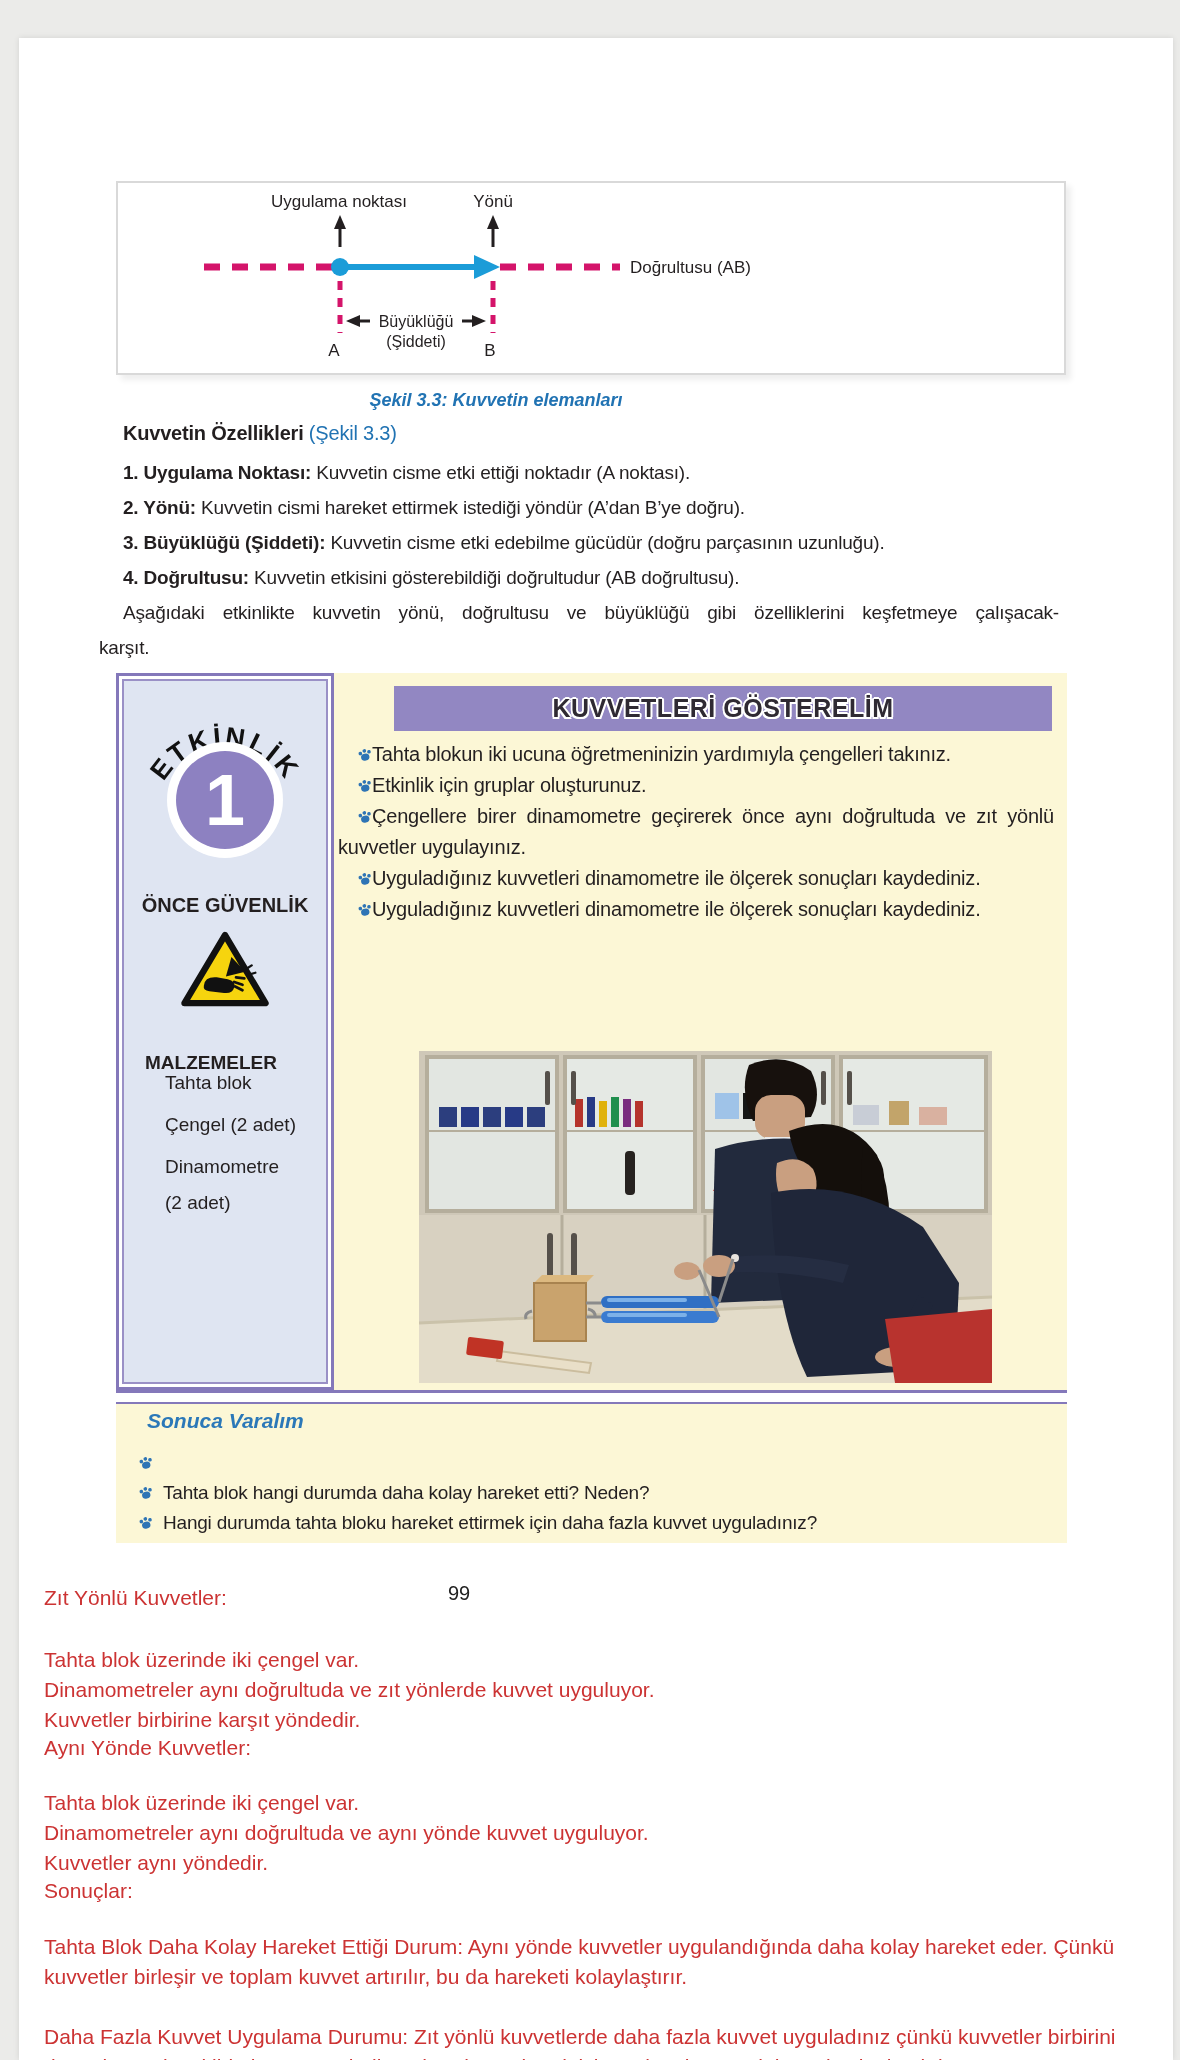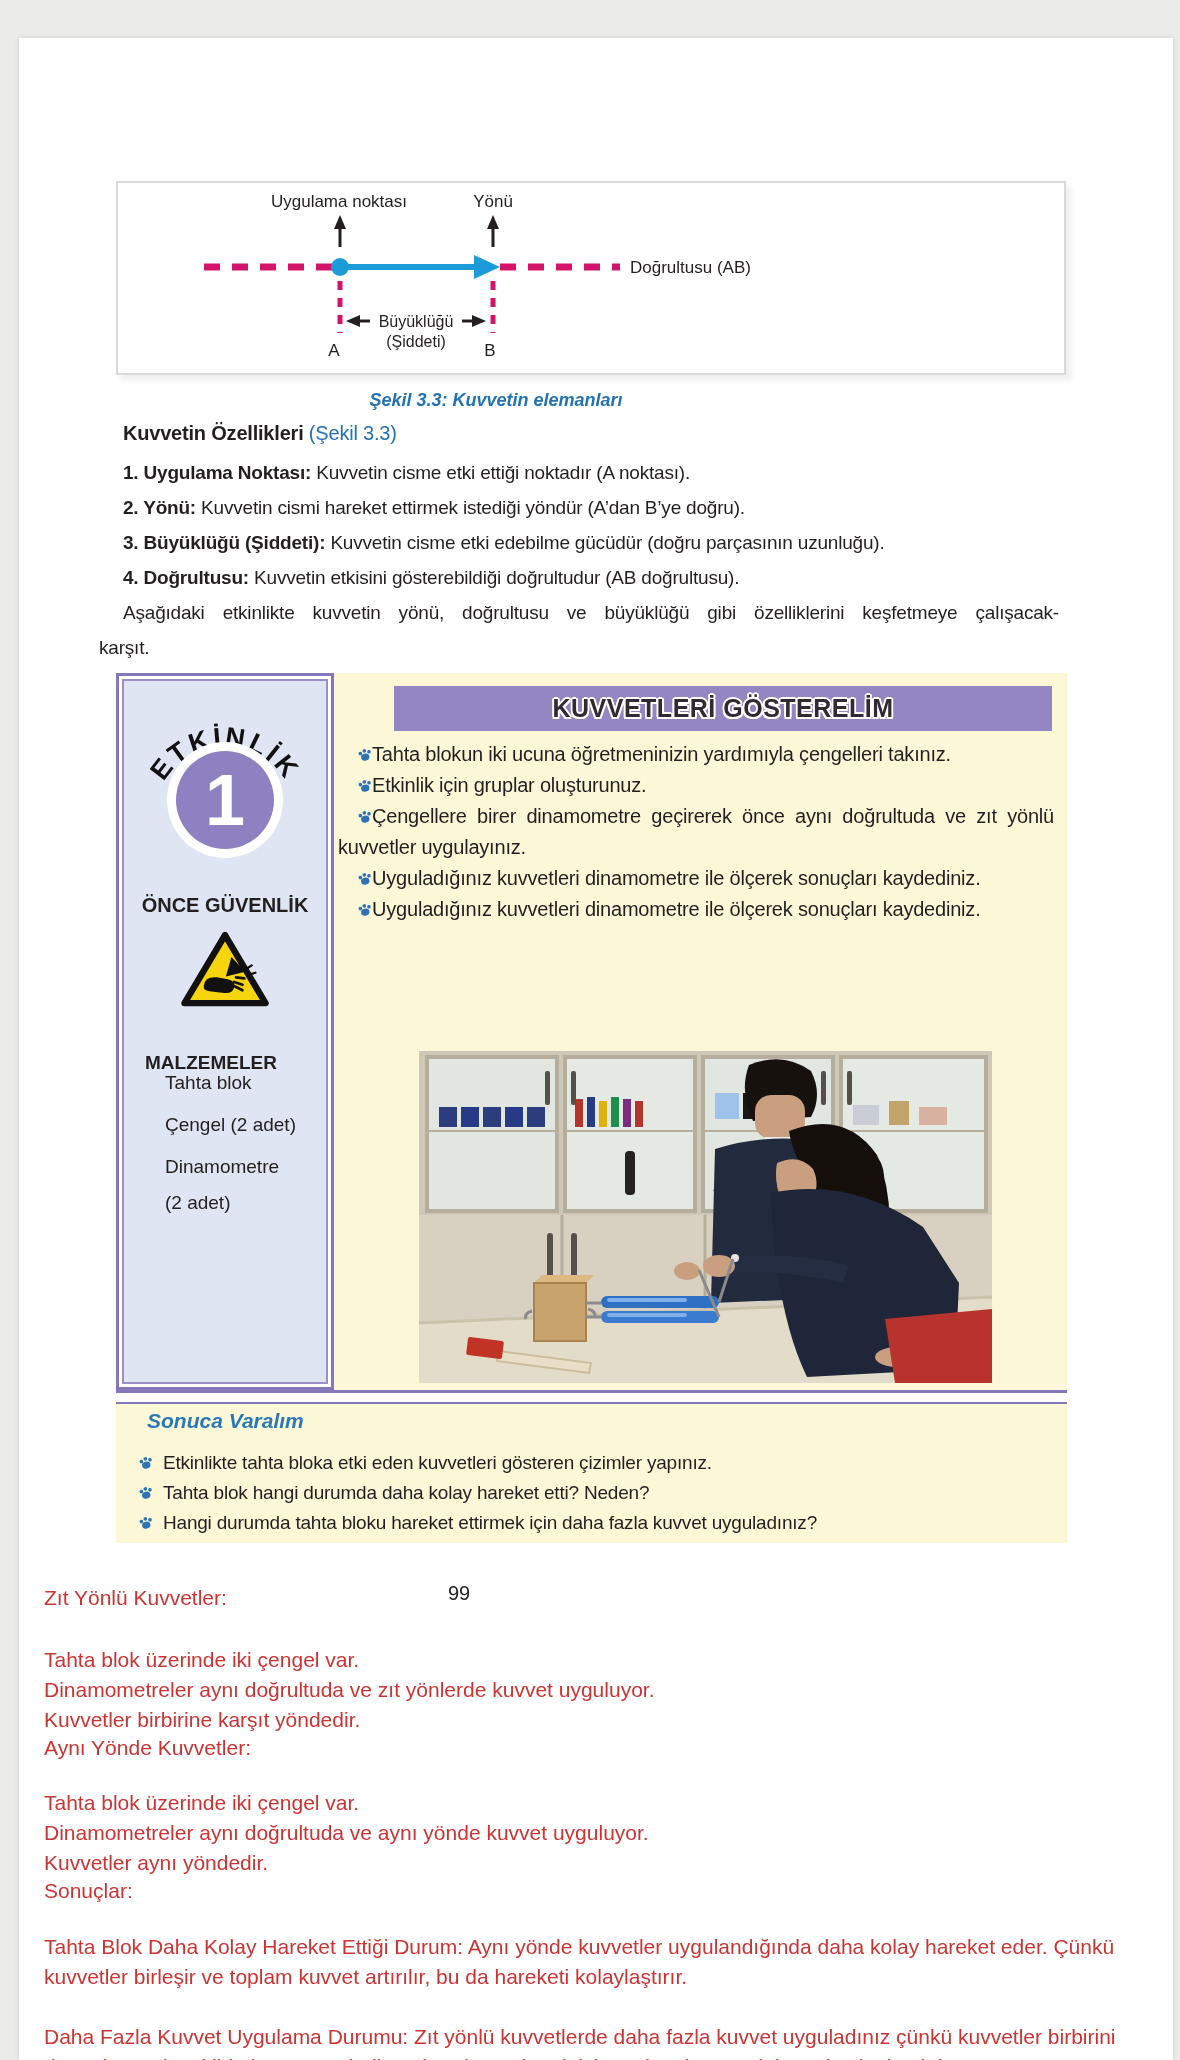--- a/index.html
+++ b/index.html
@@ -322,21 +322,21 @@
 
     <div class="conclusion-divider"></div>
     <div class="conclusion-title">Sonuca Varalım</div>
     <div class="question q1 book-text"><span class="paw"><svg viewBox="0 0 20 20" width="15" height="14">
             <g fill="#2e74b5" transform="rotate(-12 10 10)">
               <ellipse cx="9" cy="13" rx="6" ry="5"></ellipse>
               <circle cx="3.2" cy="6.5" r="2.6"></circle>
               <circle cx="9.5" cy="4" r="2.6"></circle>
               <circle cx="15.8" cy="6.5" r="2.6"></circle>
             </g>
-          </svg></span><span>Etkinlikte tahta bloka etki eden kuvvetleri gösteren çizimler yapınız.</span></div>
+          </svg></span></div>
     <div class="question q2 book-text"><span class="paw"><svg viewBox="0 0 20 20" width="15" height="14">
             <g fill="#2e74b5" transform="rotate(-12 10 10)">
               <ellipse cx="9" cy="13" rx="6" ry="5"></ellipse>
               <circle cx="3.2" cy="6.5" r="2.6"></circle>
               <circle cx="9.5" cy="4" r="2.6"></circle>
               <circle cx="15.8" cy="6.5" r="2.6"></circle>
             </g>
           </svg></span><span>Tahta blok hangi durumda daha kolay hareket etti? Neden?</span></div>
     <div class="question q3 book-text"><span class="paw"><svg viewBox="0 0 20 20" width="15" height="14">
             <g fill="#2e74b5" transform="rotate(-12 10 10)">

